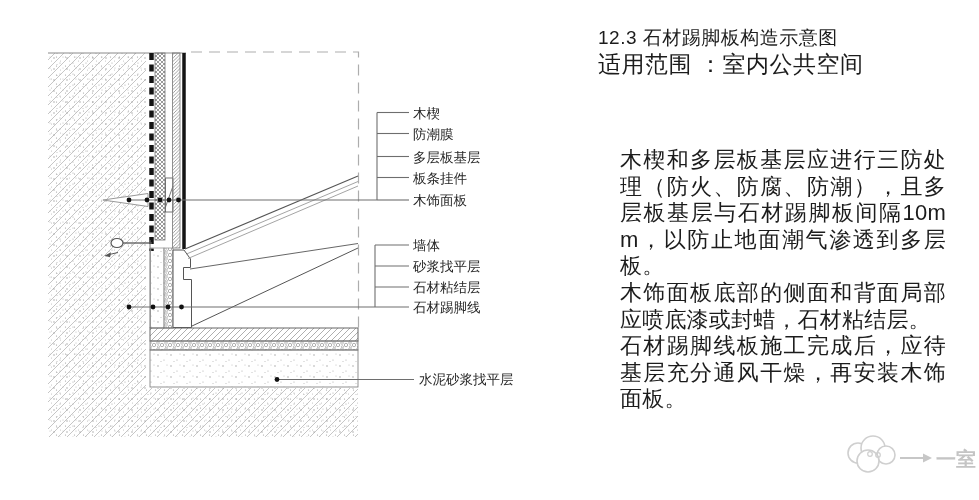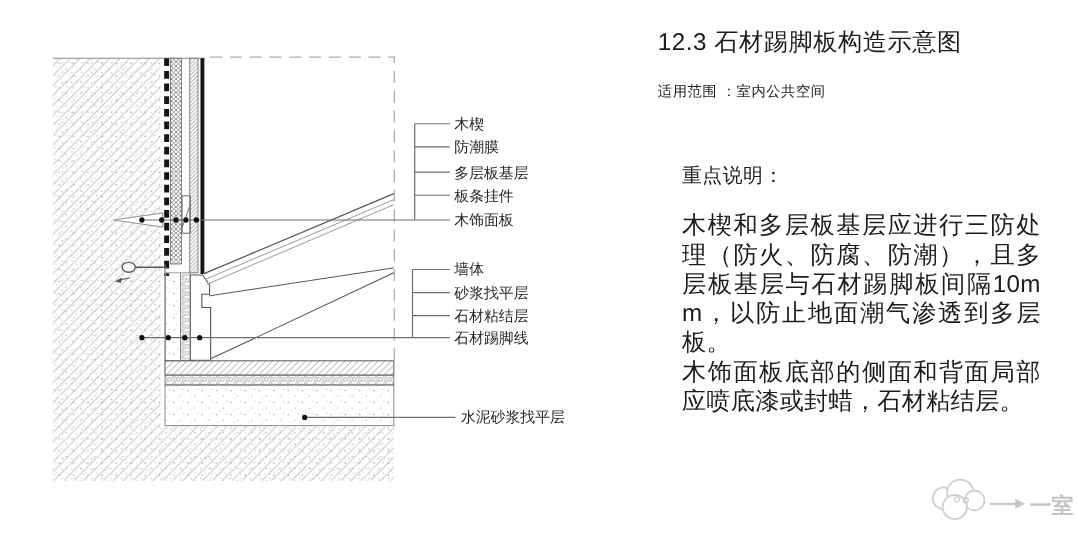--- a/index.html
+++ b/index.html
@@ -3,22 +3,22 @@
 <meta charset="utf-8">
 <style>
   * { margin:0; padding:0; box-sizing:border-box; }
   html,body { width:979px; height:500px; background:#ffffff; overflow:hidden;
               font-family:"Liberation Sans","DejaVu Sans",sans-serif; }
   .page { position:relative; width:979px; height:500px; background:#fff; }
 
   .drawing-svg { position:absolute; left:0; top:0; }
 
   .title-block { position:absolute; left:598px; top:24px; color:#1c1c1c; }
-  .title-block .t1 { font-size:22px; line-height:27px; letter-spacing:0.5px; }
-  .title-block .t2 { font-size:13px; line-height:27px; letter-spacing:0.5px;margin-top:18px; }
+  .title-block .t1 { font-size:19px; line-height:27px; letter-spacing:0.5px; }
+  .title-block .t2 { font-size:23px; line-height:27px; letter-spacing:0.5px; }
 
   .notes { position:absolute; left:620px; top:147px; width:326px; color:#1c1c1c; }
   .notes .h { font-size:18px; margin-bottom:21px; letter-spacing:0.5px; }
   .notes p { font-size:22px; line-height:26.6px; text-align:justify;
              word-break:break-all; letter-spacing:0.2px; }
 
   .logo { position:absolute; left:828px; top:428px; }
 
   svg text { font-family:"Liberation Sans","DejaVu Sans",sans-serif; }
   .lbl { font-size:13.5px; fill:#262626; }
@@ -163,23 +163,23 @@
 
     <text class="lbl" x="419" y="384">水泥砂浆找平层</text>
   </svg>
 
   <div class="title-block">
     <div class="t1">12.3 石材踢脚板构造示意图</div>
     <div class="t2">适用范围 ：室内公共空间</div>
   </div>
 
   <div class="notes">
-    <div class="h">重点说明：</div>
     <p>木楔和多层板基层应进行三防处理（防火、防腐、防潮），且多层板基层与石材踢脚板间隔10mm，以防止地面潮气渗透到多层板。</p>
     <p>木饰面板底部的侧面和背面局部应喷底漆或封蜡，石材粘结层。</p>
+    <p>石材踢脚线板施工完成后，应待基层充分通风干燥，再安装木饰面板。</p>
   </div>
 
   <svg class="logo" width="150" height="64" viewBox="0 0 150 64">
     <g stroke="#cfcfcf" stroke-width="1.6" fill="#ffffff">
       <circle cx="30" cy="25" r="10"></circle>
       <circle cx="45" cy="20" r="12"></circle>
       <circle cx="58" cy="27" r="9"></circle>
       <circle cx="40" cy="33" r="11"></circle>
       <circle cx="42" cy="26" r="2.3" fill="none" stroke-width="1.2"></circle>
       <circle cx="50" cy="27" r="2.3" fill="none" stroke-width="1.2"></circle>

